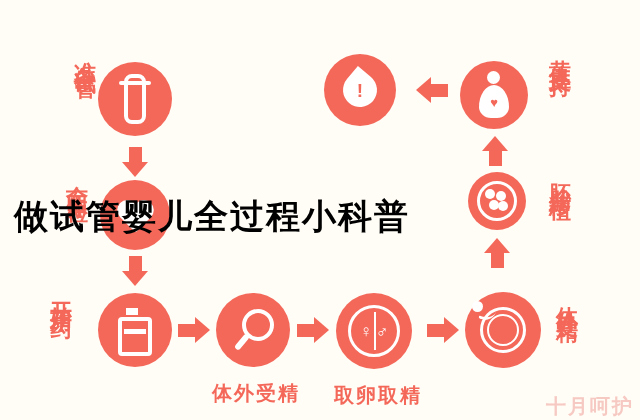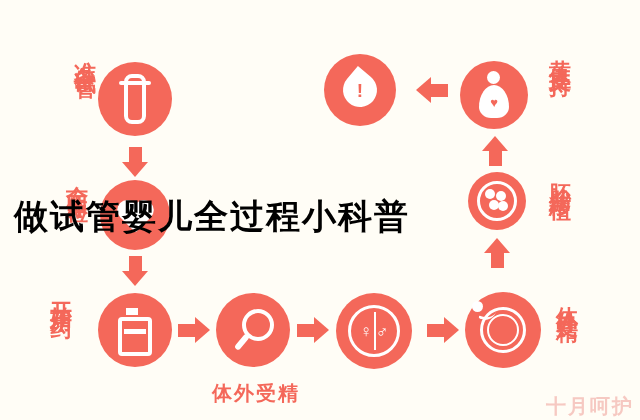--- a/index.html
+++ b/index.html
@@ -77,20 +77,21 @@
 </style>
 </head>
 <body>
 
 <div class="stage">
 
   <div class="v-label" style="left:74px;top:44px;">准备试管</div>
   <div class="v-label" style="left:66px;top:168px;">全面体检</div>
   <div class="v-label" style="left:50px;top:284px;">开始用药</div>
   <div class="h-label" style="left:212px;top:380px;">体外受精</div>
+  <div class="h-label" style="left:334px;top:382px;">取卵取精</div>
   <div class="v-label" style="left:556px;top:288px;">体外受精</div>
   <div class="v-label" style="left:549px;top:166px;">胚胎移植</div>
   <div class="v-label" style="left:549px;top:42px;">黄体支持</div>
 
   <div class="circle" style="left:98px;top:62px;width:74px;height:74px;">
     <div class="icon-tube"></div>
   </div>
 
   <div class="circle" style="left:100px;top:180px;width:70px;height:70px;">
     <div class="icon-heart"></div>

